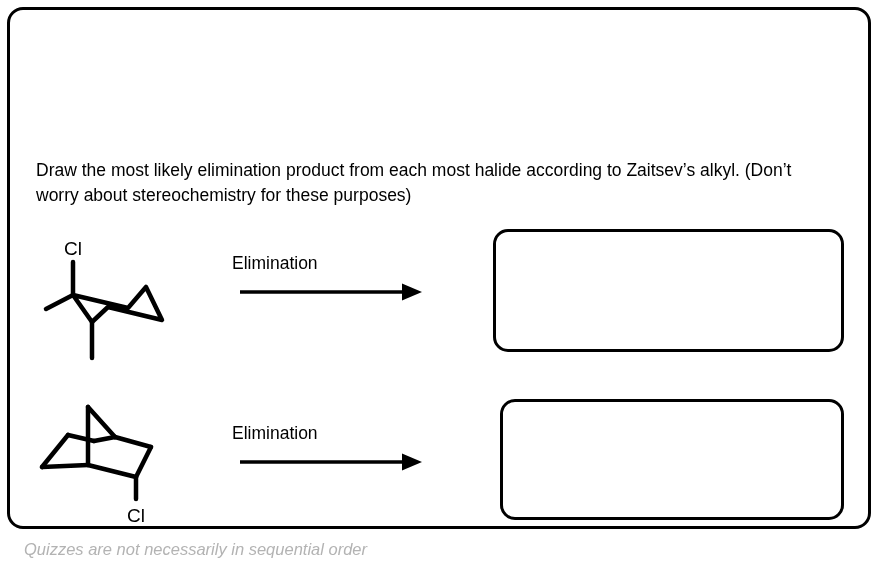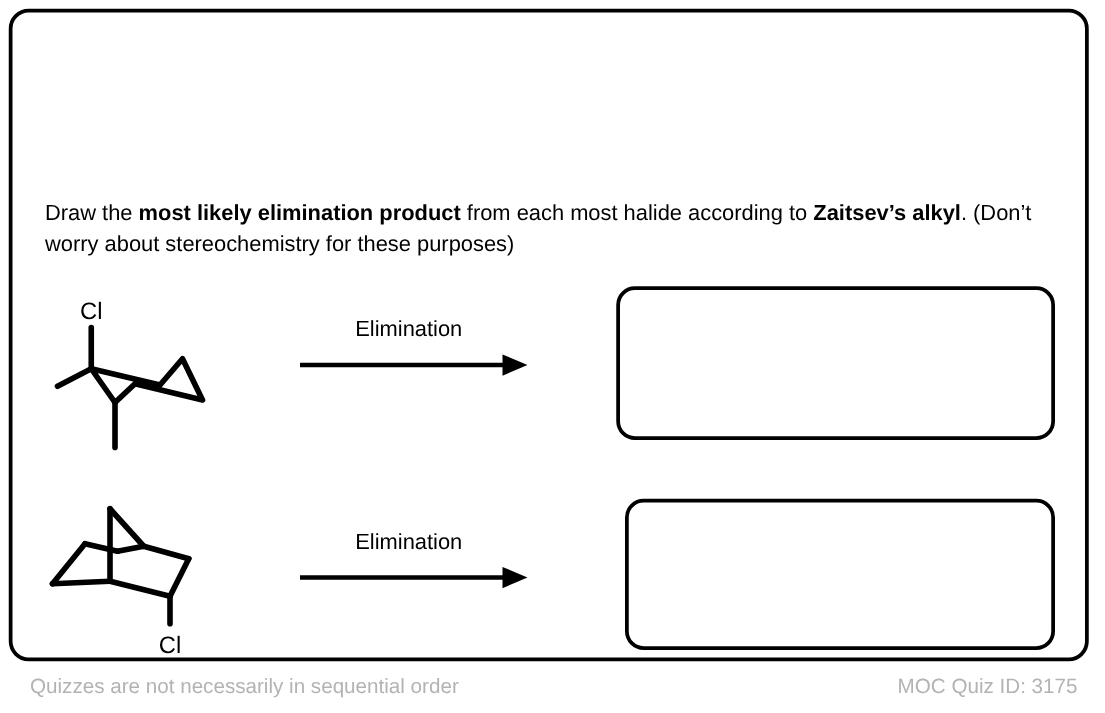--- a/index.html
+++ b/index.html
@@ -29,21 +29,21 @@
 
   #prompt {
     position: absolute;
     left: 26px;
     top: 148px;
     width: 790px;
     font-size: 17.5px;
     line-height: 25px;
     color: #000000;
   }
-  #prompt b { font-weight: bold; }
+  #prompt b { font-weight: normal; }
 
   .row { position: absolute; left: 0; width: 864px; }
   #row-1 { top: 205px; height: 150px; }
   #row-2 { top: 375px; height: 150px; }
 
   .structure {
     position: absolute;
     left: 18px;
     top: 0;
     width: 190px;
@@ -55,21 +55,20 @@
     left: 222px;
     top: 38px;
     width: 190px;
     height: 60px;
   }
   .arrow-label {
     position: absolute;
     left: 0;
     top: 0;
     width: 190px;
-    text-align: center;
     font-size: 17.5px;
     color: #000000;
     white-space: nowrap;
   }
   .arrow-svg {
     position: absolute;
     left: 0;
     top: 26px;
   }
 
@@ -98,20 +97,21 @@
     left: 0;
     top: 536px;
     width: 884px;
     height: 34px;
   }
   #footer-note {
     position: absolute;
     left: 24px;
     top: 4px;
     font-size: 16.5px;
+    font-style: italic;
     color: #b3b3b3;
     white-space: nowrap;
   }
   #footer-quiz-id {
     position: absolute;
     right: 22px;
     top: 4px;
     font-size: 16.5px;
     color: #b3b3b3;
     white-space: nowrap;
@@ -198,14 +198,13 @@
       </svg>
     </div>
 
     <div class="answer-box" id="answer-box-2"></div>
   </div>
 
 </div>
 
 <div id="footer">
   <div id="footer-note">Quizzes are not necessarily in sequential order</div>
-  <div id="footer-quiz-id">MOC Quiz ID: 3175</div>
 </div>
 
 </body></html>

